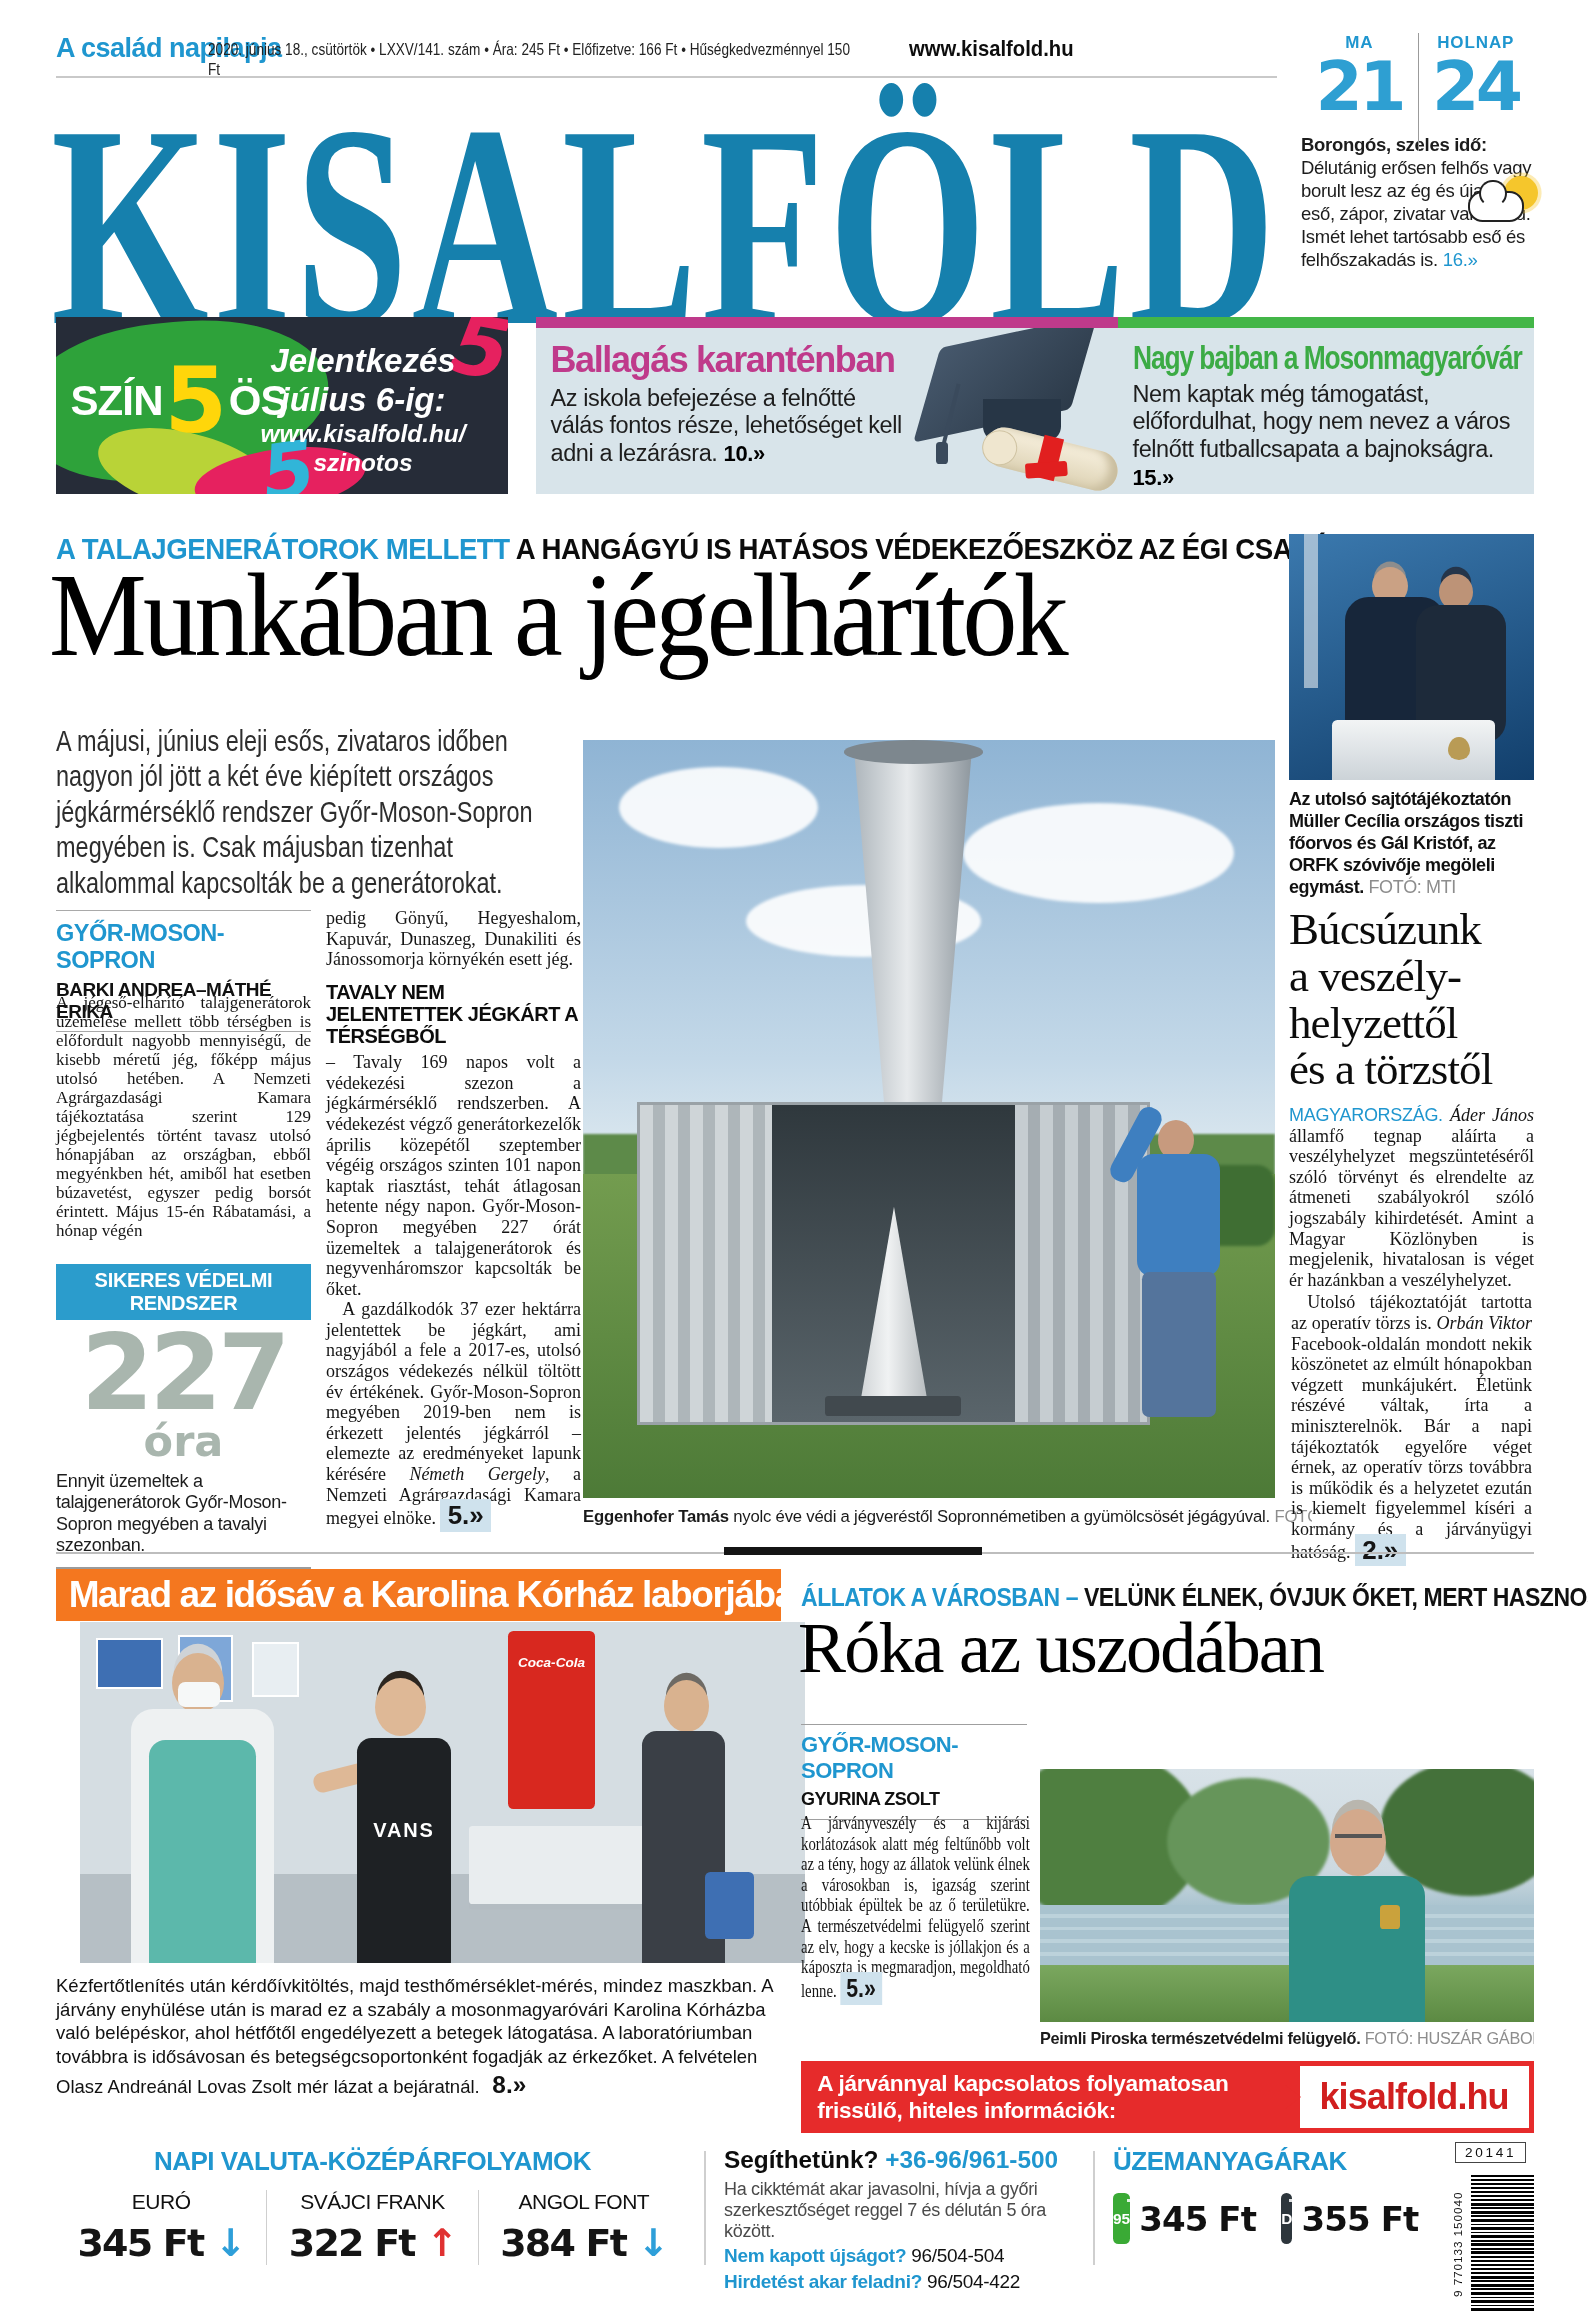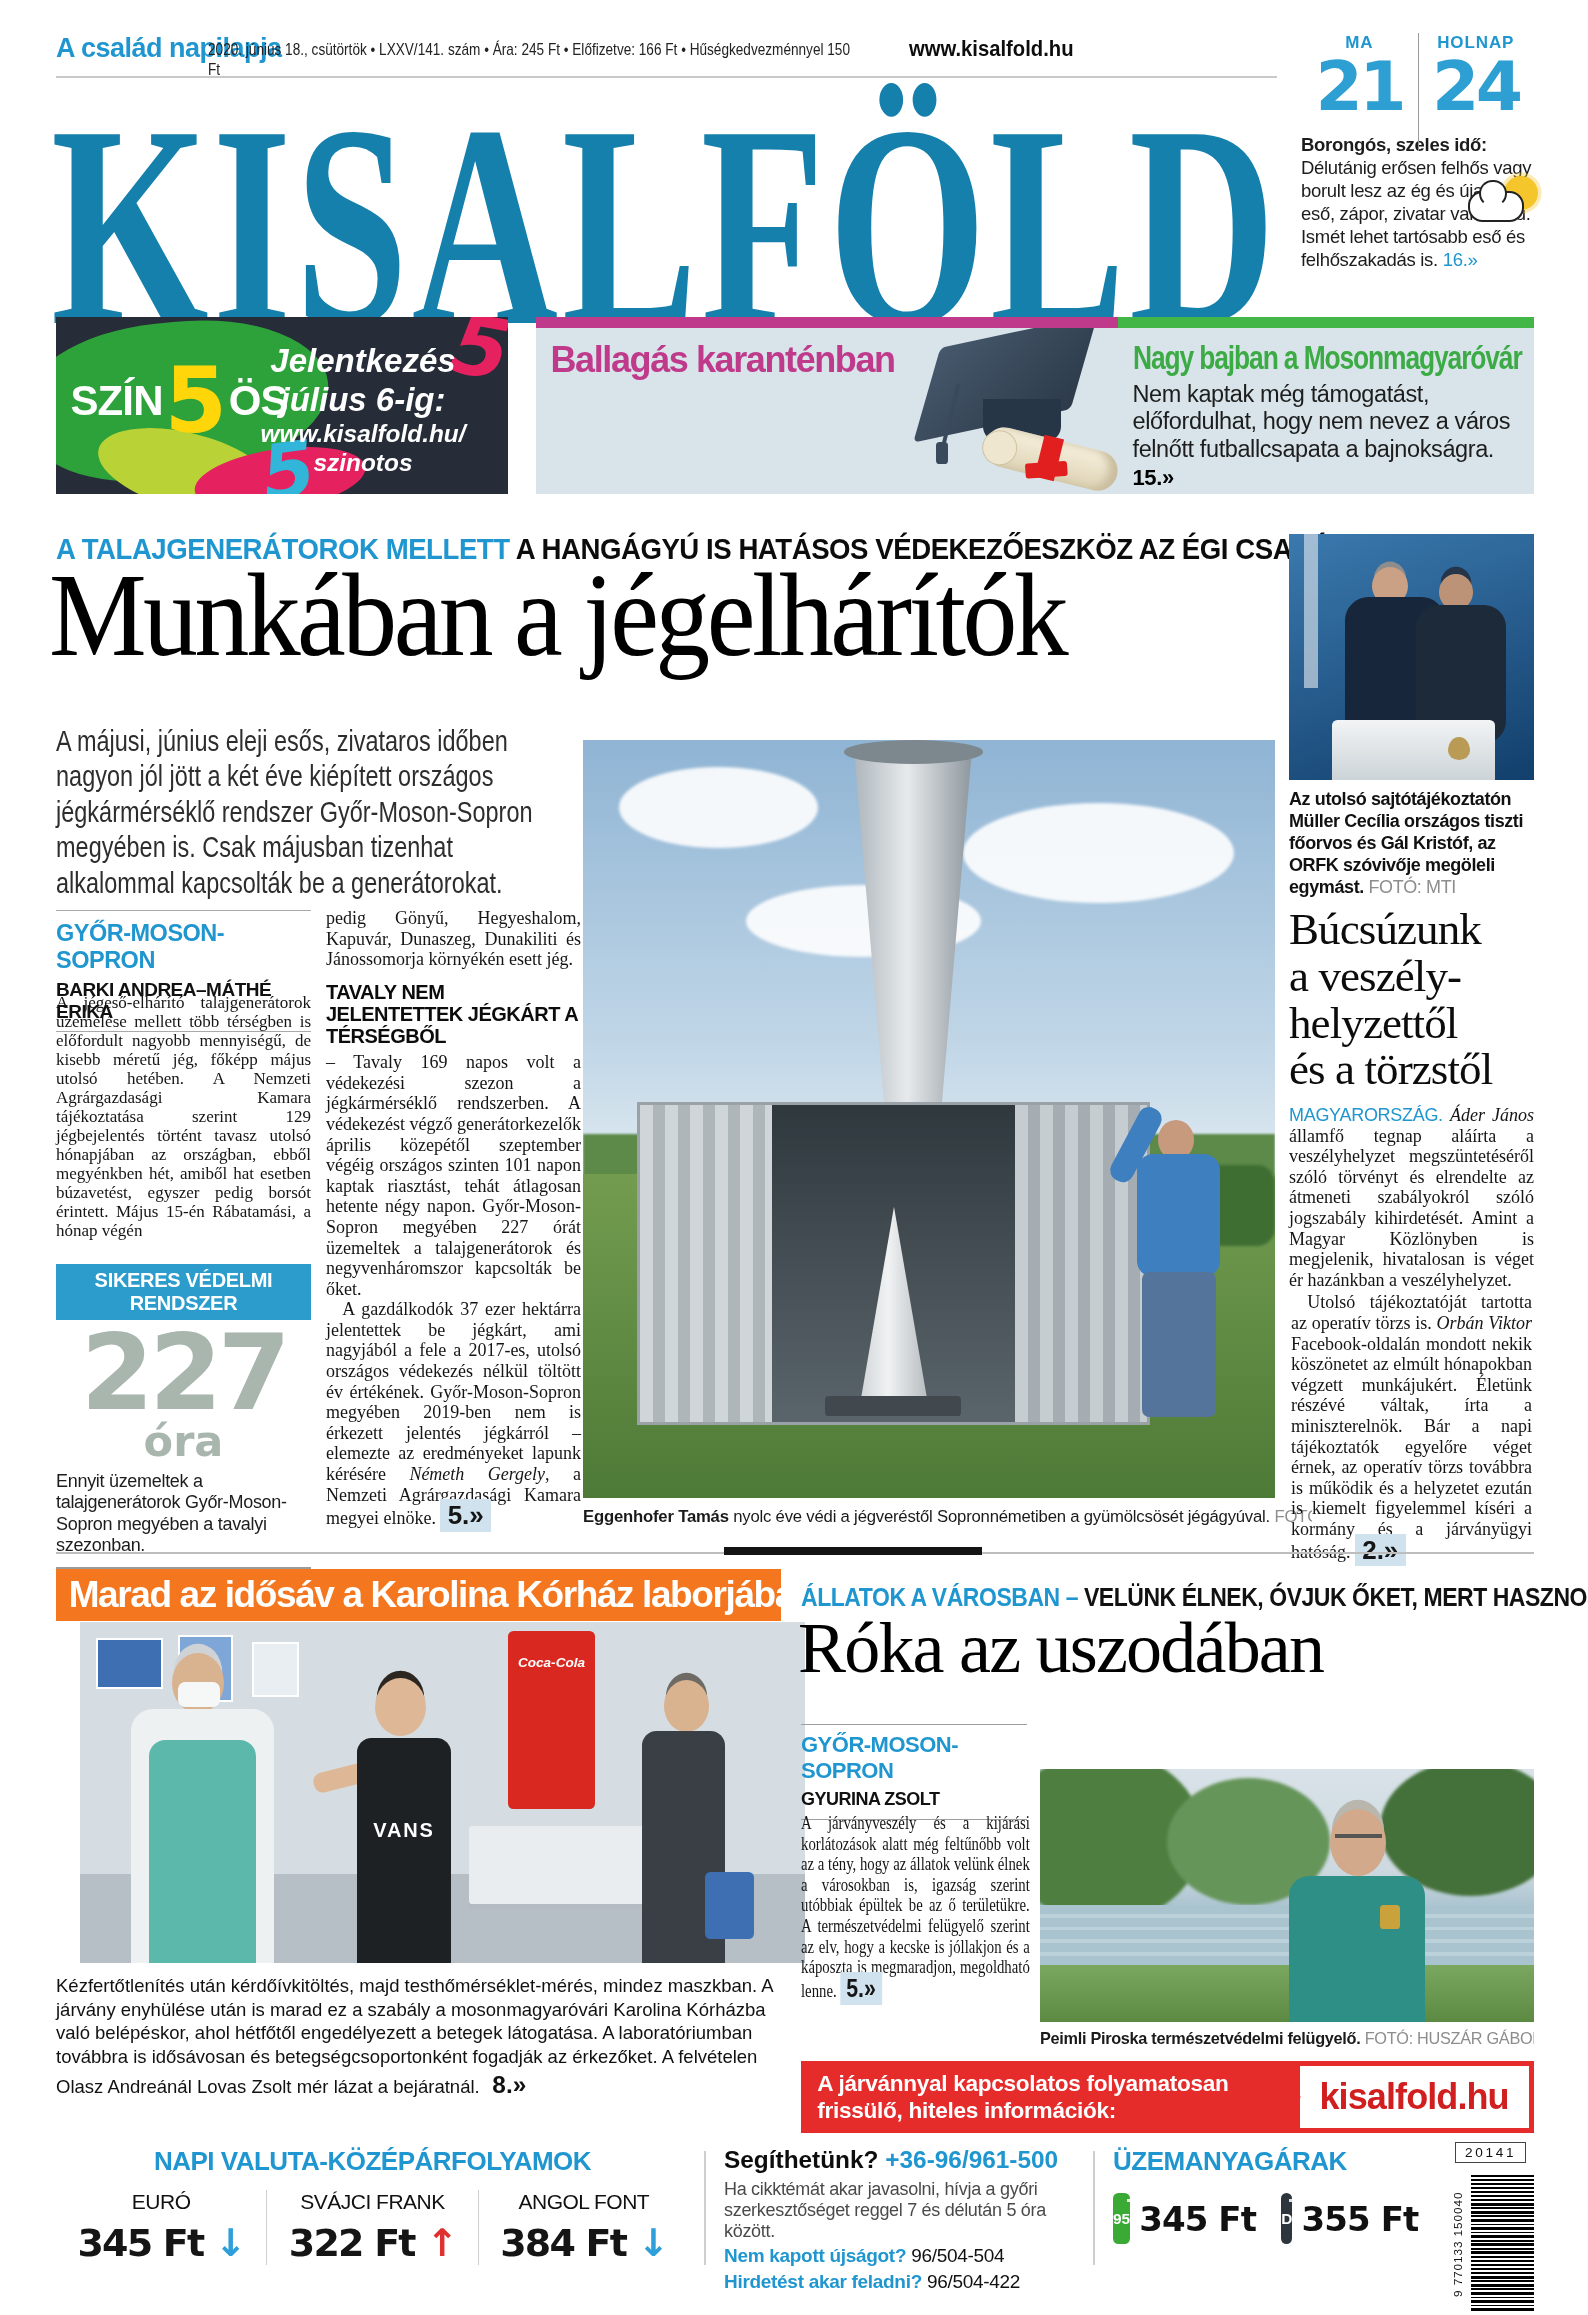--- a/index.html
+++ b/index.html
@@ -257,20 +257,23 @@
     <div class="ad-txt">
       <div class="l1">Jelentkezés</div>
       <div class="l2">július 6-ig:</div>
       <div class="l3">www.kisalfold.hu/</div>
       <div class="l4">szinotos</div>
     </div>
   </div>
 
   <div class="abs teaser" id="teaser1">
     <div class="t-title">Ballagás karanténban</div>
+    <div class="t-body">
+      <span>Az iskola befejezése a felnőtté válás fontos része, lehetőséget kell adni a lezárásra. </span><span class="t-ref">10.»</span>
+    </div>
     <div id="capart">
       <div class="cap-top"></div>
       <div class="cap-base"></div>
       <div class="tassel"></div>
       <div class="tassel-tip"></div>
       <div class="scroll">
         <div class="scroll-end"></div>
         <div class="ribbon"></div>
         <div class="bow"></div>
       </div>

